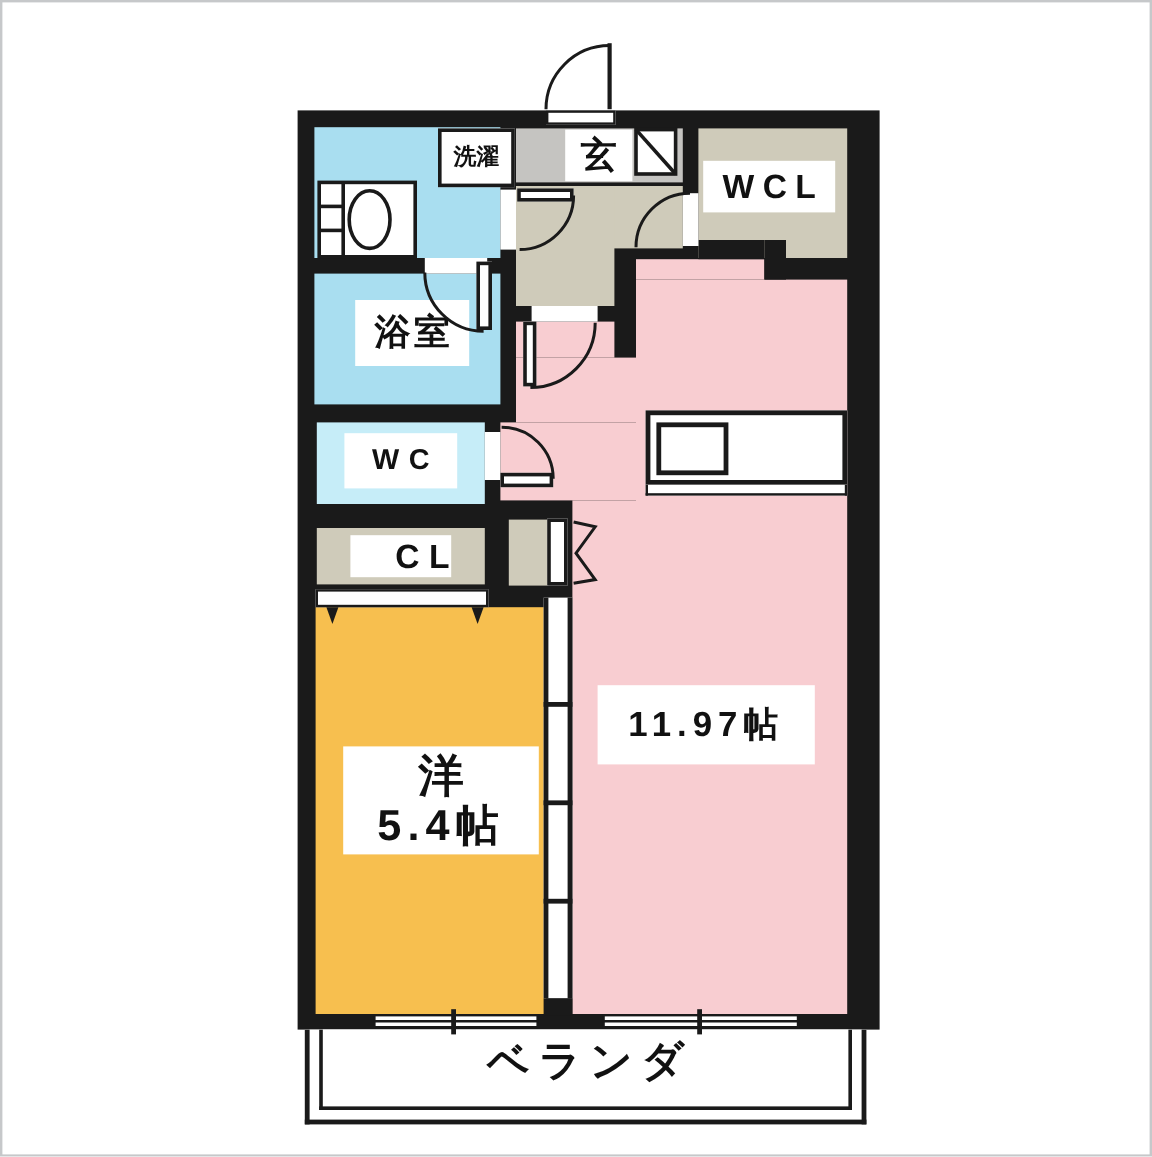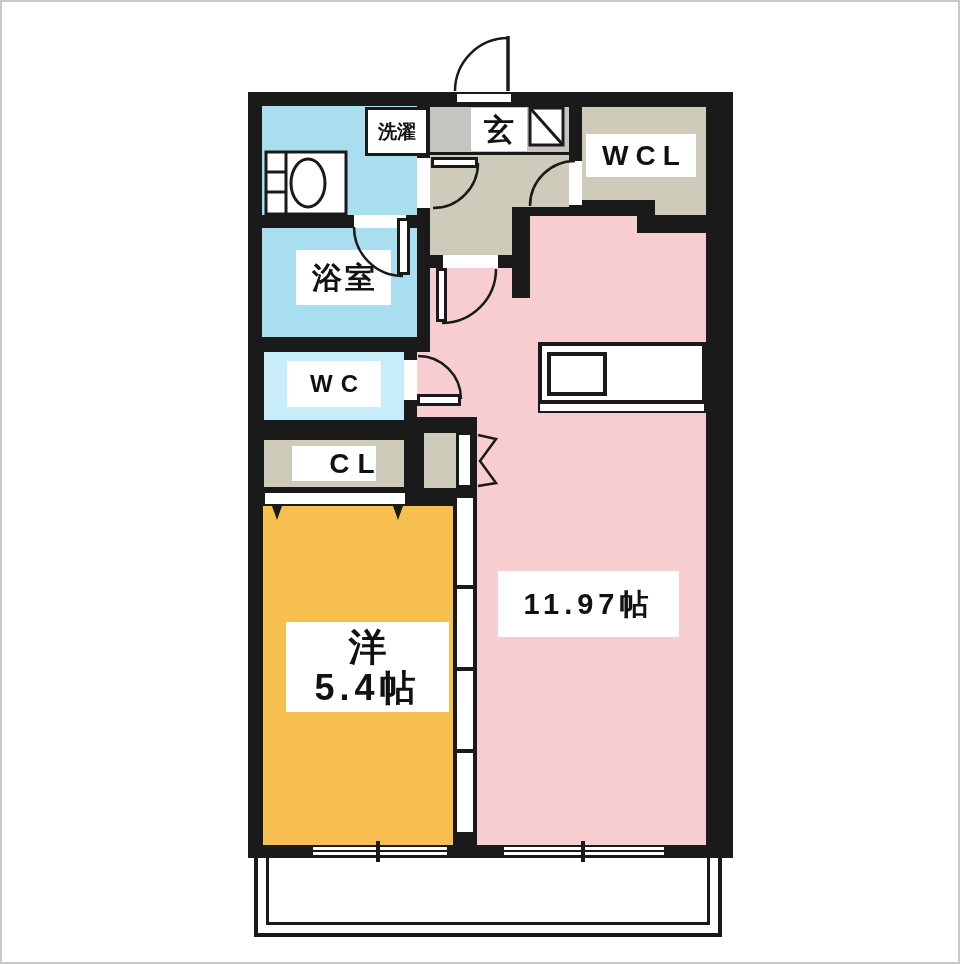--- a/index.html
+++ b/index.html
@@ -98,20 +98,23 @@
   <div class="abs ptick" style="left:453px;top:749px;width:24px;height:4px;"></div>
   <div class="abs base" style="left:453px;top:832px;width:24px;height:14px;"></div>
 
   <div class="abs kitchen" style="left:538px;top:342px;width:168px;height:62px;">
     <div class="sink"></div>
   </div>
   <div class="abs kboard" style="left:538px;top:404px;width:168px;height:9px;"></div>
 
   <div class="abs bal-outer" style="left:254px;top:858px;width:468px;height:79px;"></div>
   <div class="abs bal-inner" style="left:266px;top:858px;width:444px;height:67px;"></div>
+  <div class="bal-text t-bal" style="left:266px;top:860px;width:444px;height:48px;">
+    <span>ベランダ</span>
+  </div>
 
   <div class="label laundrybox t-laundry" style="left:365px;top:107px;width:64px;height:49px;">
     <span>洗濯</span>
   </div>
   <div class="label t-genkan" style="left:471px;top:108px;width:56px;height:43px;">
     <span>玄</span>
   </div>
   <div class="label t-bath" style="left:296px;top:250px;width:95px;height:55px;">
     <span>浴室</span>
   </div>

